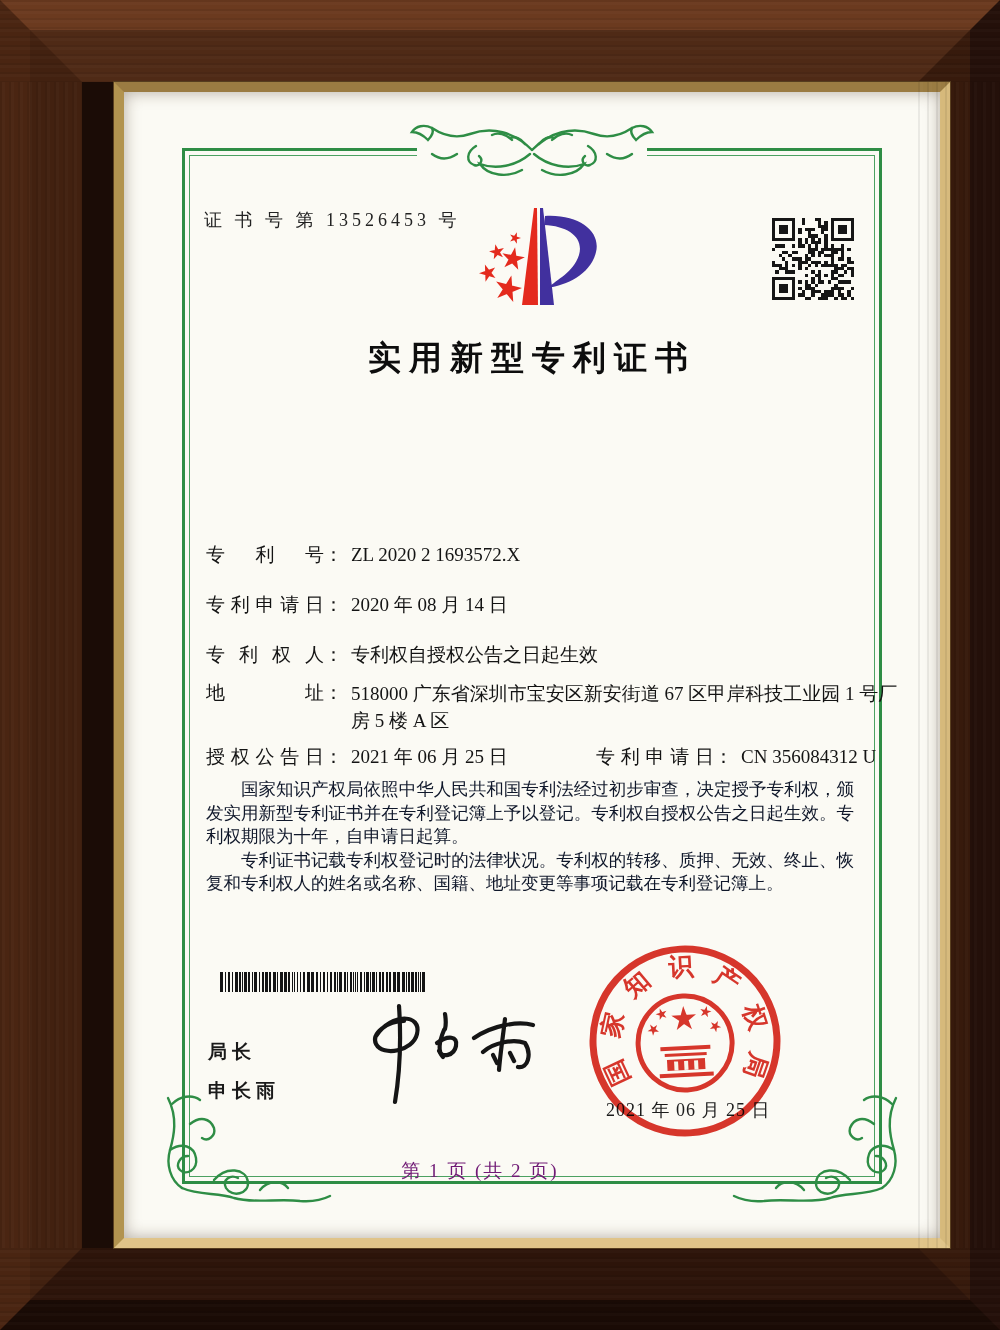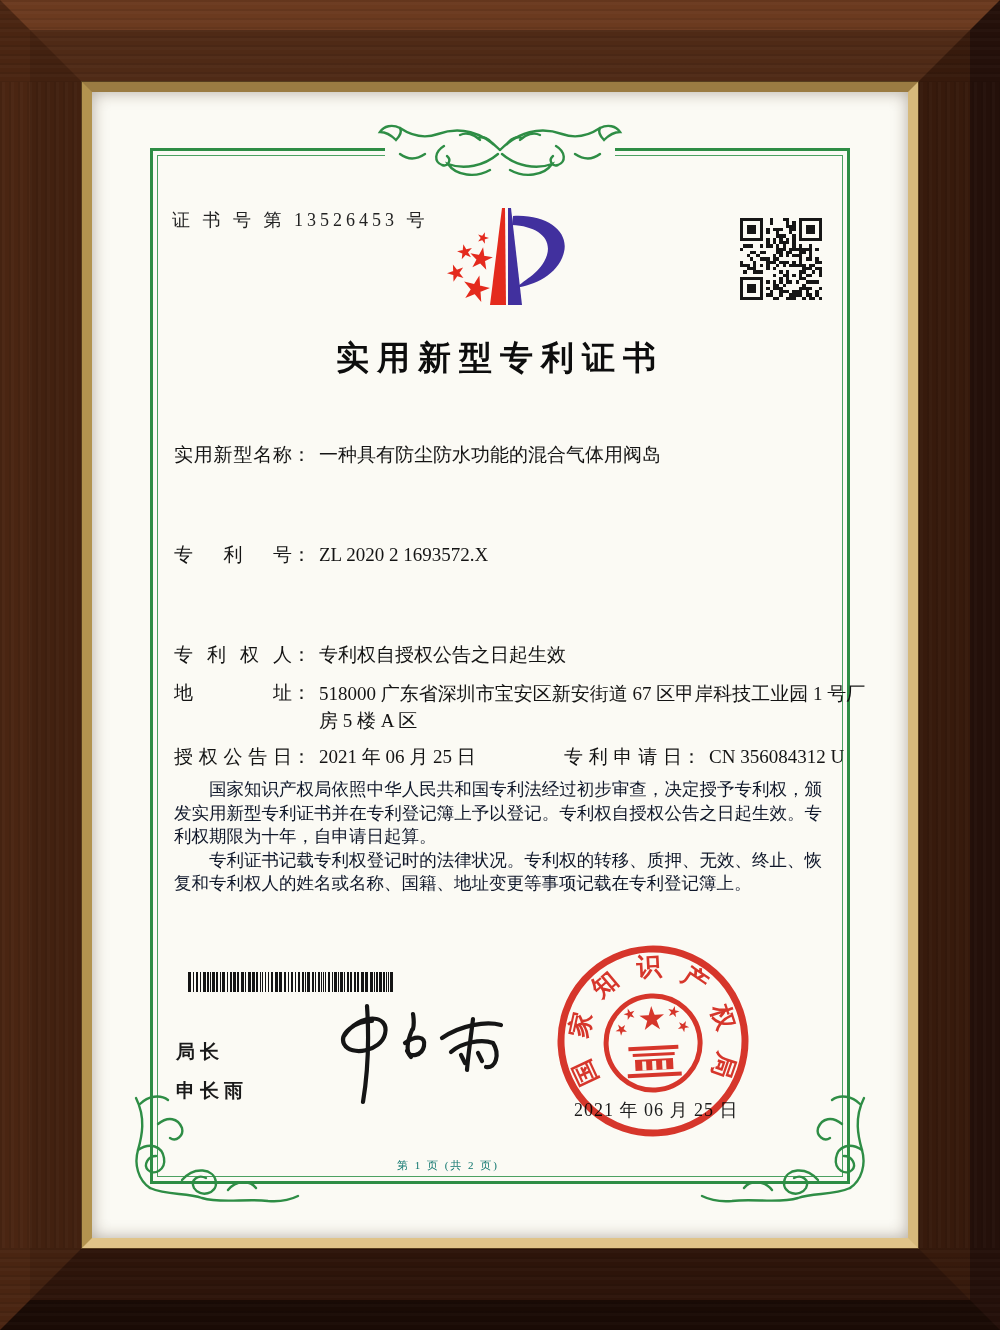--- a/index.html
+++ b/index.html
@@ -4,21 +4,21 @@
 <style>
   html,body{margin:0;padding:0;background:#1b0c06;}
   #scene{position:relative;width:1000px;height:1330px;overflow:hidden;
          font-family:"Liberation Serif","DejaVu Serif",serif;}
   
   .f1{position:absolute;inset:0;box-sizing:border-box;border:30px solid;
       border-color:#6b3a1f #24100a #1a0b05 #4a2512;}
   .f2{width:100%;height:100%;box-sizing:border-box;border:52px solid;
       border-color:#4f2a16 #371a0c #2d140a #422110;}
   .gold{width:100%;height:100%;box-sizing:border-box;border:10px solid;
-      border-color:#9a7b42 #d6b97b #e0c489 #b2934f;box-shadow:0 0 0 1px #5a4020;}
+      border-color:#9a7b42 #d6b97b #e0c489 #b2934f;box-shadow:0 0 0 1px #5a4020;margin-left:32px;}
   .grain{position:absolute;pointer-events:none;opacity:.55;}
   .grain.h{left:0;width:1000px;height:82px;
       background:repeating-linear-gradient(180deg,rgba(0,0,0,.12) 0 2px,rgba(255,255,255,.03) 2px 5px,rgba(0,0,0,0) 5px 9px);}
   .grain.v{top:82px;height:1166px;width:82px;
       background:repeating-linear-gradient(90deg,rgba(0,0,0,.12) 0 2px,rgba(255,255,255,.03) 2px 5px,rgba(0,0,0,0) 5px 9px);}
   
   .paper{width:100%;height:100%;position:relative;background:#fbfaf4;
       box-shadow:inset 0 0 16px rgba(60,40,20,.38);overflow:hidden;color:#141414;}
   .gborder{position:absolute;left:58px;right:58px;top:56px;bottom:54px;
       border:3px solid #2e8d45;}
@@ -33,21 +33,21 @@
   .fvalue.addr{display:inline-block;white-space:normal;width:552px;vertical-align:top;line-height:27px;}
   .pair2{position:absolute;left:390px;top:0;white-space:nowrap;}
   .para{position:absolute;left:82px;top:686px;width:648px;font-size:17.5px;
       line-height:23.5px;text-align:justify;color:#0f172a;}
   .para p{margin:0;text-indent:2em;}
   .signer{position:absolute;left:84px;top:940px;font-size:19px;font-weight:600;
       letter-spacing:5px;line-height:39px;color:#1a1a1a;}
   .seal-date{position:absolute;left:482px;top:1006px;font-size:18px;color:#1c1c1c;
       letter-spacing:1px;white-space:nowrap;}
   .footer{position:absolute;left:356px;top:1066px;transform:translateX(-50%);
-      font-size:11px;letter-spacing:2px;color:#0f766e;white-space:nowrap;}
+      font-size:19px;letter-spacing:2px;color:#701a75;white-space:nowrap;}
   
   .logo{position:absolute;left:336px;top:100px;width:180px;height:142px;}
   .qr{position:absolute;left:648px;top:126px;width:82px;height:82px;}
   .barcode{position:absolute;left:96px;top:880px;width:208px;height:20px;}
   .sig{position:absolute;left:222px;top:902px;width:205px;height:115px;}
   .seal{position:absolute;left:462px;top:850px;width:198px;height:198px;
       transform:rotate(-3deg);mix-blend-mode:multiply;opacity:.93;}
   .seal-char{position:absolute;width:28px;height:28px;line-height:28px;text-align:center;
       font-size:25px;font-weight:bold;color:#d8271d;}
   .dragons{position:absolute;left:278px;top:18px;width:260px;height:82px;}
@@ -415,25 +415,25 @@
               <rect x="15" y="24" width="1" height="1" fill="#161616"></rect>
               <rect x="16" y="24" width="1" height="1" fill="#161616"></rect>
               <rect x="19" y="24" width="1" height="1" fill="#161616"></rect>
               <rect x="21" y="24" width="1" height="1" fill="#161616"></rect>
               <rect x="22" y="24" width="1" height="1" fill="#161616"></rect>
               <rect x="24" y="24" width="1" height="1" fill="#161616"></rect>
             </svg>
 
           <div class="title">实用新型专利证书</div>
 
-          <div class="frow" style="top:350px">
-            <span class="flabel">实用新型名称</span><span>：</span><span class="fvalue">一种具有防尘防水功能的混合气体用阀岛</span>
-          </div>
           <div class="frow" style="top:450px">
             <span class="flabel">专利号</span><span>：</span><span class="fvalue">ZL 2020 2 1693572.X</span>
+          </div>
+          <div class="frow" style="top:500px">
+            <span class="flabel">专利申请日</span><span>：</span><span class="fvalue">2020 年 08 月 14 日</span>
           </div>
           <div class="frow" style="top:550px">
             <span class="flabel">专利权人</span><span>：</span><span class="fvalue">专利权自授权公告之日起生效</span>
           </div>
           <div class="frow" style="top:588px">
             <span class="flabel">地址</span><span>：</span><span class="fvalue addr">518000 广东省深圳市宝安区新安街道 67 区甲岸科技工业园 1 号厂房 5 楼 A 区</span>
           </div>
           <div class="frow" style="top:652px">
             <span class="flabel">授权公告日</span><span>：</span><span class="fvalue">2021 年 06 月 25 日</span>
             <span class="pair2">

